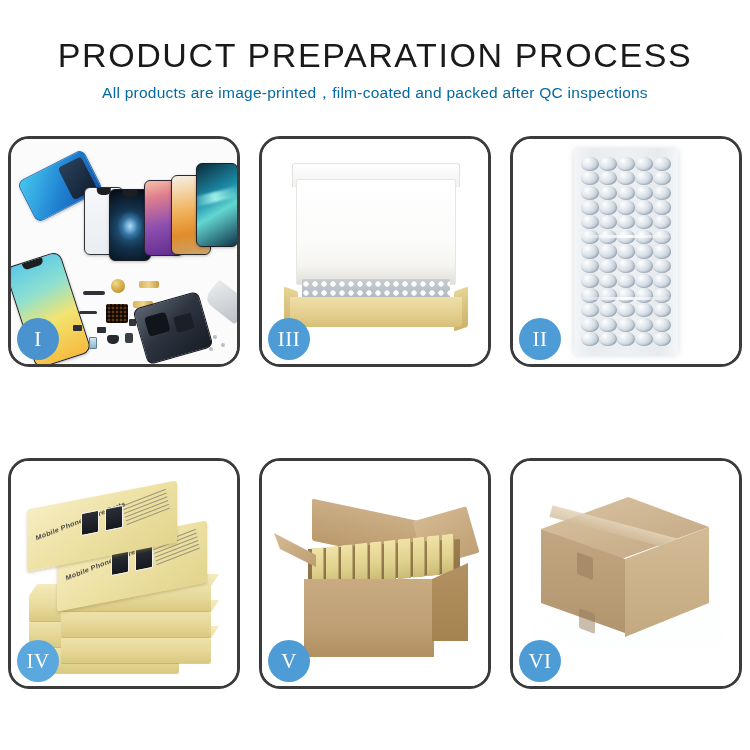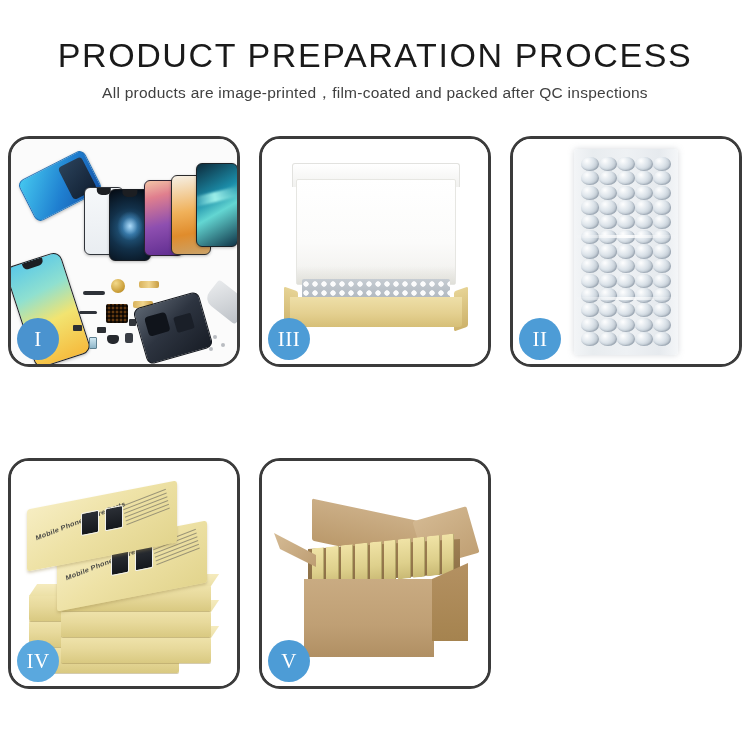--- a/index.html
+++ b/index.html
@@ -35,21 +35,21 @@
     color: #1a1a1a;
     line-height: 38px;
     white-space: nowrap;
   }
   .subtitle {
     margin-top: 9px;
     font-family: "Liberation Sans", sans-serif;
     font-size: 15.5px;
     font-weight: 400;
     letter-spacing: 0.25px;
-    color: #404040;
+    color: #0369a1;
     line-height: 19px;
     white-space: nowrap;
   }
 
   
   .grid {
     position: absolute;
     top: 136px;
     left: 8px;
     width: 734px;
@@ -633,15 +633,28 @@
             <span></span>
             <span></span>
         </div>
         <div class="c5-flapL"></div>
         <div class="c5-front"></div>
         <div class="c5-side"></div>
       </div>
       <div class="badge">V</div>
     </div>
 
+    <div class="panel">
+      <div class="panel-stage">
+        <div class="p6-bg"></div>
+        <div class="c6-wrap"></div>
+        <div class="c6-top"></div>
+        <div class="c6-tape"></div>
+        <div class="c6-left"></div>
+        <div class="c6-right"></div>
+        <div class="c6-tab1"></div>
+        <div class="c6-tab2"></div>
+      </div>
+      <div class="badge">VI</div>
+    </div>
 
   </div>
 </div>
 
 </body></html>

